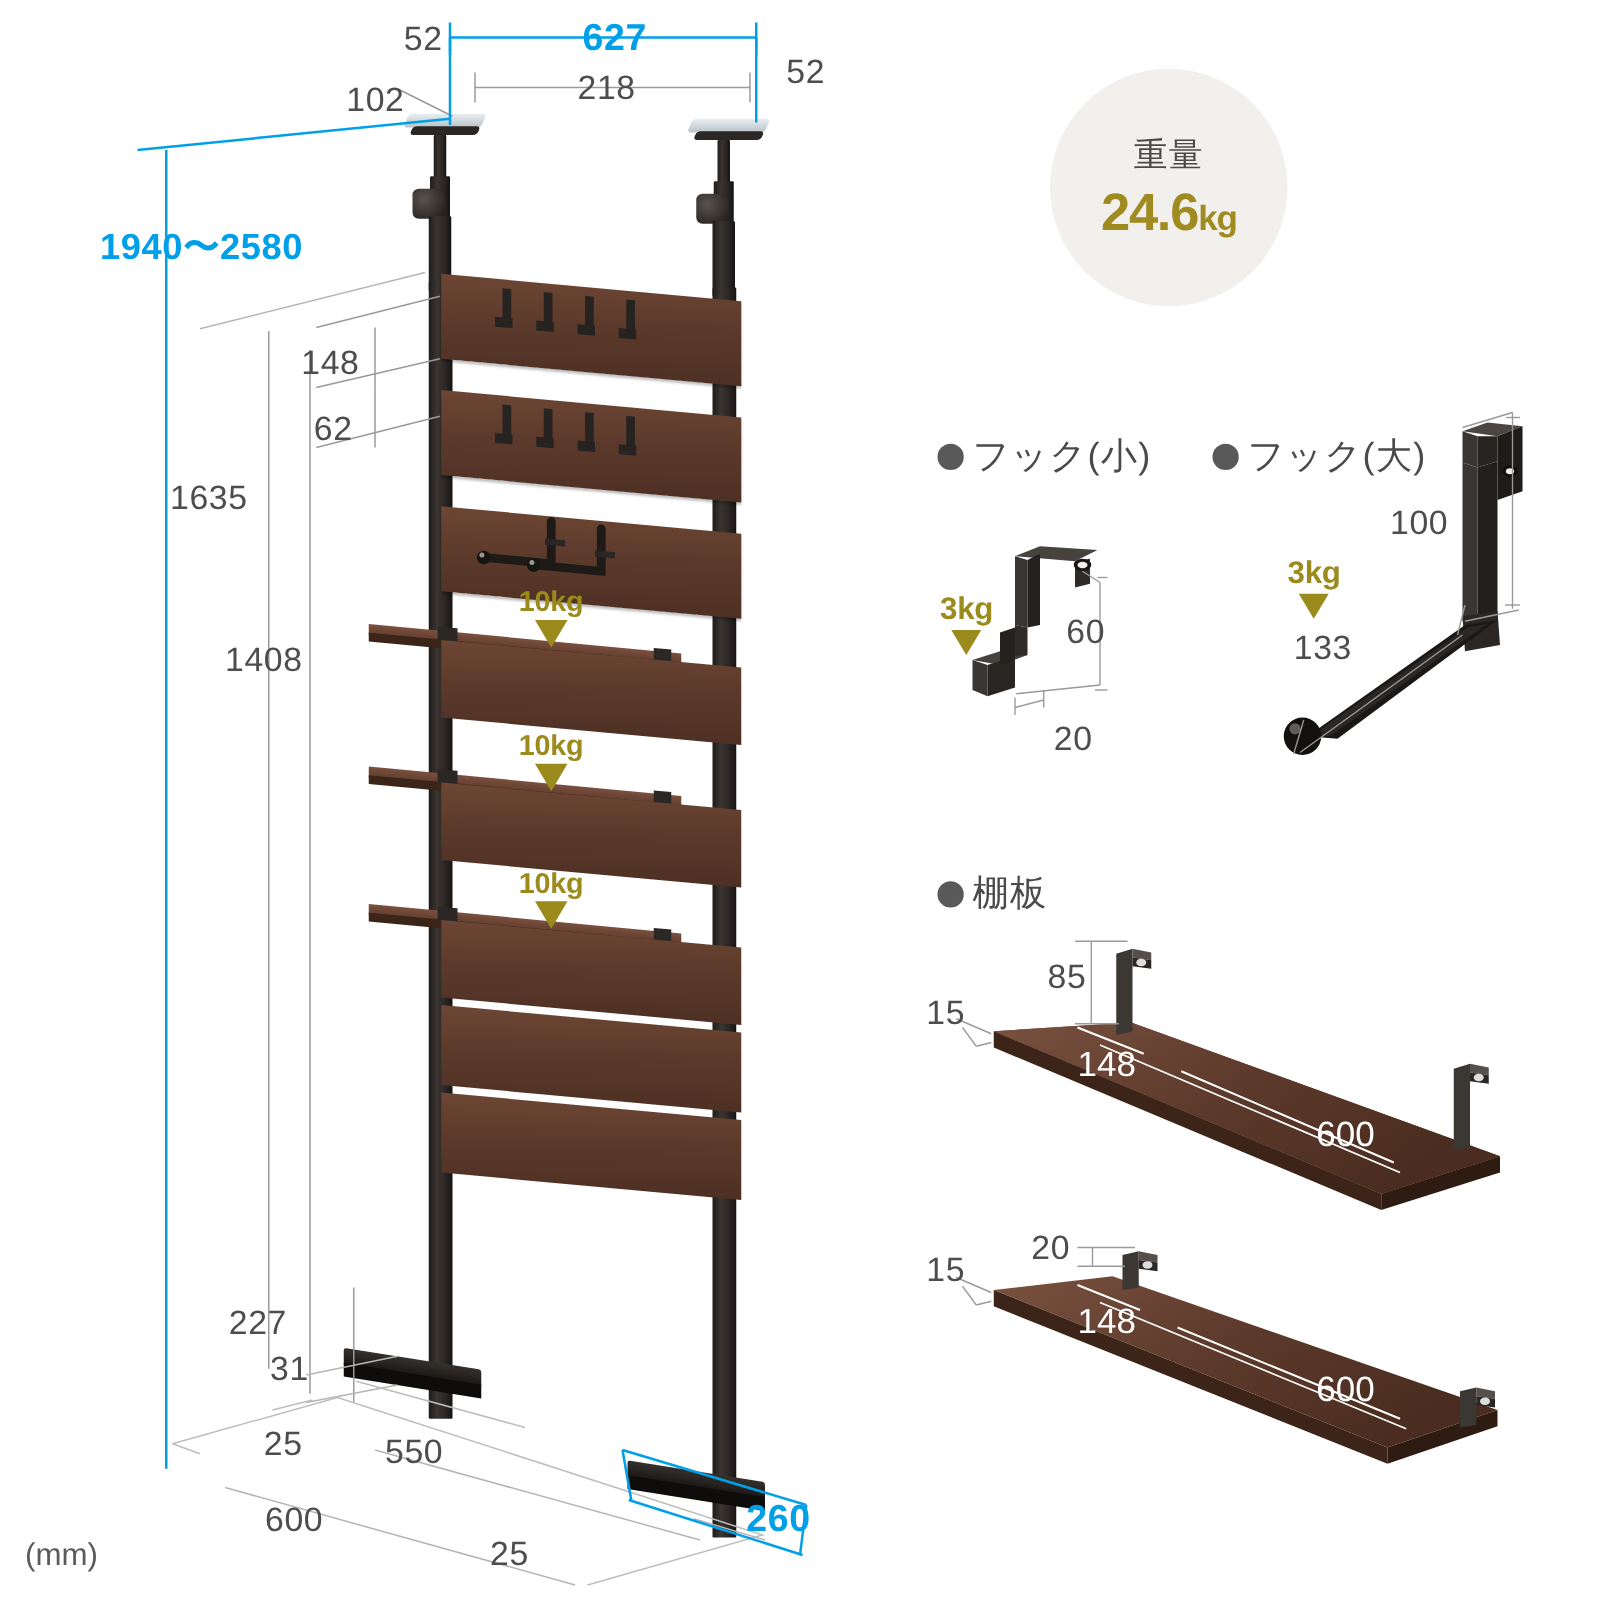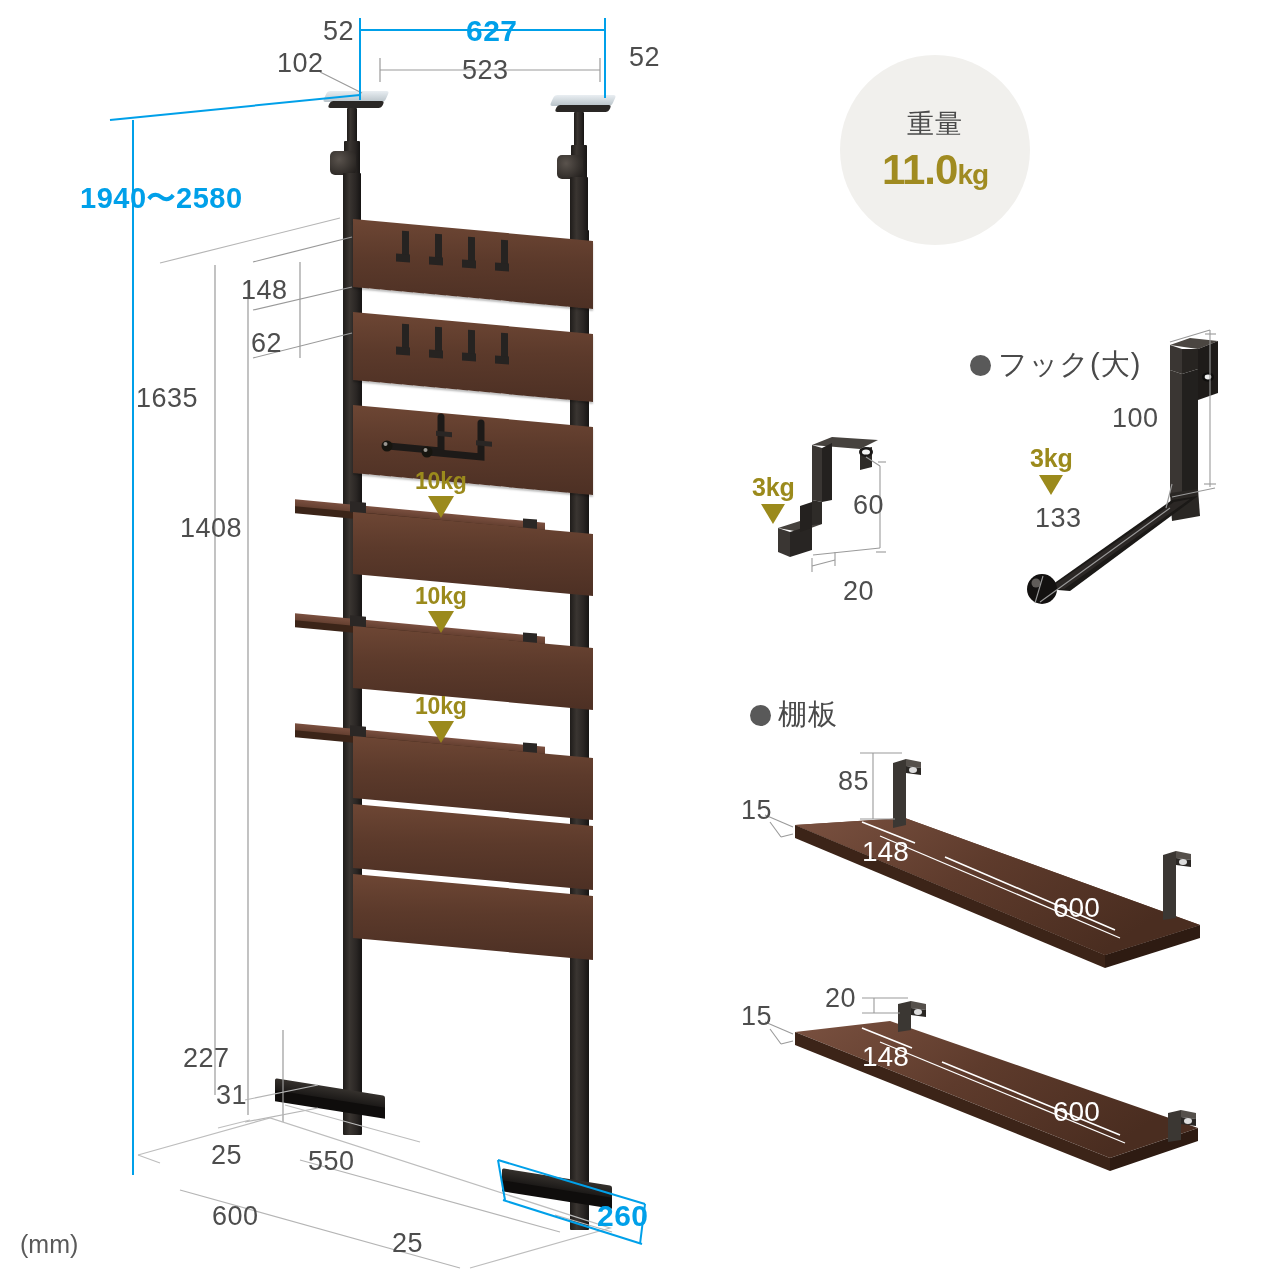--- a/index.html
+++ b/index.html
@@ -242,22 +242,22 @@
       <path d="M498 1160 L645 1204"></path>
       <path d="M498 1160 L505 1200"></path>
       <path d="M645 1204 L640 1244"></path>
       <path d="M503 1200 L642 1244"></path>
     </g>
   </svg>
 
   <div class="lbl dim" style="left:323px;top:18px;">52</div>
   <div class="lbl dim blue" style="left:466px;top:16px;font-size:30px;">627</div>
   <div class="lbl dim" style="left:629px;top:44px;">52</div>
-  <div class="lbl dim" style="left:277px;top:50px;text-align:right;">102</div>
-  <div class="lbl dim" style="left:462px;top:57px;">523</div>
+  <div class="lbl dim" style="left:277px;top:67px;text-align:right;">102</div>
+  <div class="lbl dim" style="left:462px;top:57px;">218</div>
 
   <div class="lbl dim blue" style="left:80px;top:183px;font-size:29px;line-height:1.05;text-align:left;width:110px;font-weight:700;">
     <span>1940〜2580</span>
   </div>
 
   <div class="lbl dim" style="left:241px;top:277px;">148</div>
   <div class="lbl dim" style="left:251px;top:330px;">62</div>
   <div class="lbl dim" style="left:136px;top:385px;">1635</div>
   <div class="lbl dim" style="left:180px;top:515px;">1408</div>
 
@@ -268,25 +268,29 @@
   <div class="lbl dim" style="left:212px;top:1203px;">600</div>
   <div class="lbl dim" style="left:392px;top:1230px;">25</div>
   <div class="lbl dim blue" style="left:597px;top:1201px;font-size:30px;">260</div>
 
   <div class="lbl unit" style="left:20px;top:1232px;">(mm)</div>
 
   <div class="badges">
     <div class="badge b1">
       <div class="badge-title">重量</div>
       <div class="badge-value">
-        <span>11.0</span><span class="u">kg</span>
+        <span>24.6</span><span class="u">kg</span>
       </div>
     </div>
   </div>
 
+  <div class="sec-head" style="left:750px;top:345px;">
+    <span class="bullet"></span>
+    <span>フック(小)</span>
+  </div>
 
   <svg class="vec">
 
     <path d="M812 445 L832 437 L878 440 L860 449 Z" fill="#46423e"></path>
     <path d="M812 445 L812 500 L822 502 L822 448 Z" fill="#3a3633"></path>
     <path d="M860 449 L860 470 L872 467 L872 447 Z" fill="#2e2b28"></path>
     <path d="M822 448 L822 502 L832 500 L832 443 Z" fill="#24211f"></path>
 
     <ellipse cx="866" cy="452" rx="7" ry="5" fill="#1a1817"></ellipse>
     <ellipse cx="866" cy="452" rx="4" ry="2.6" fill="#f3f3f3"></ellipse>

